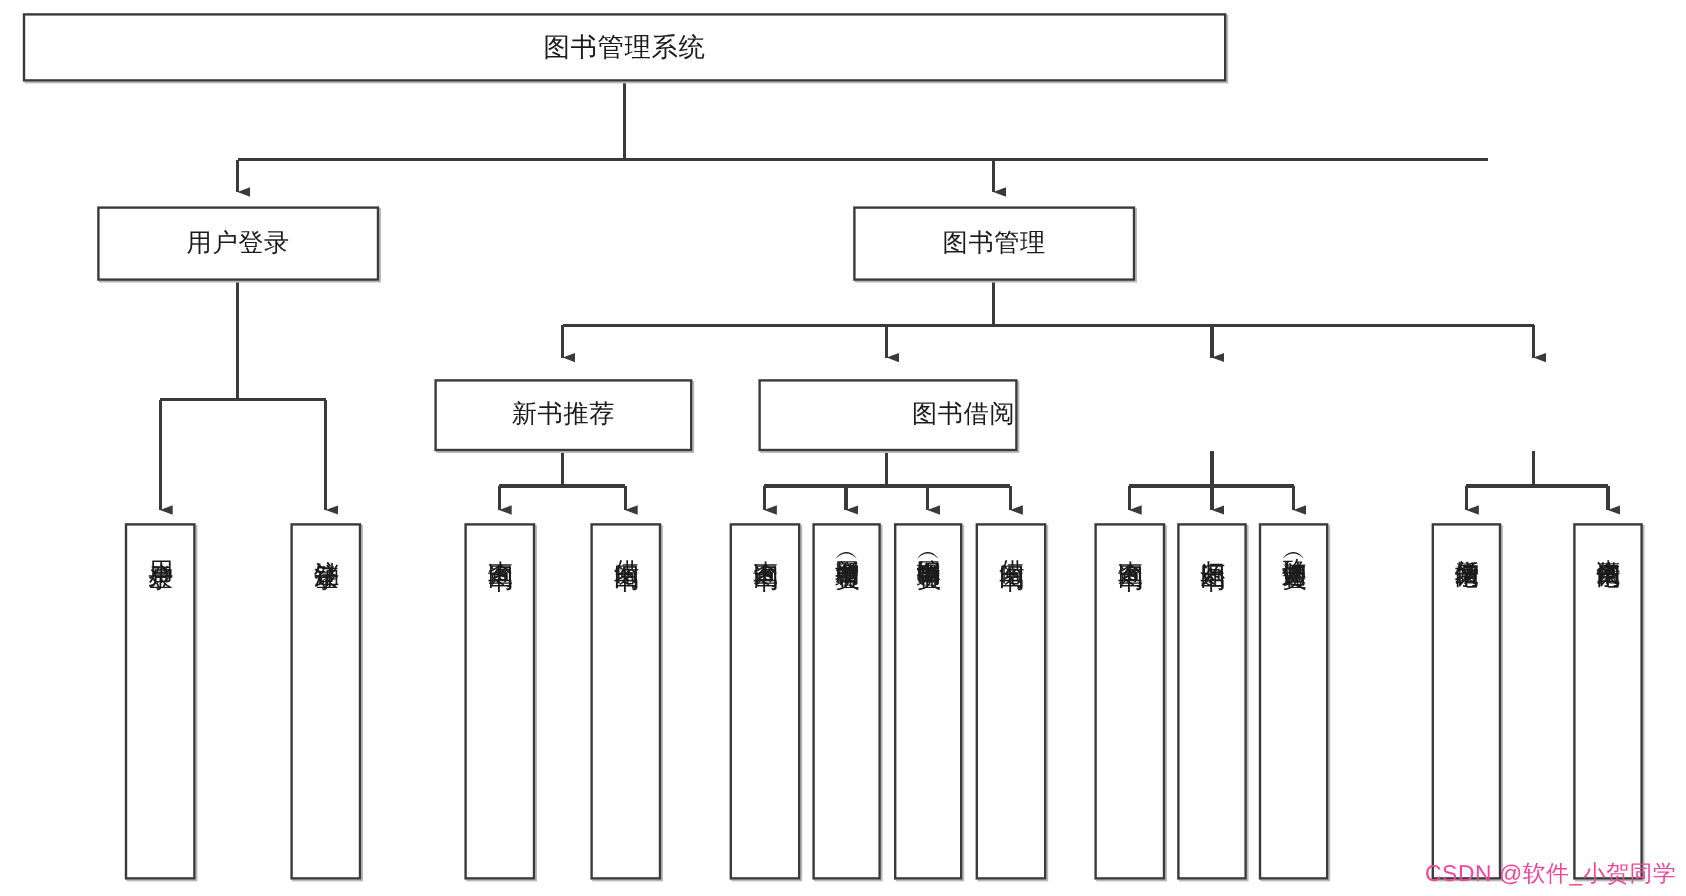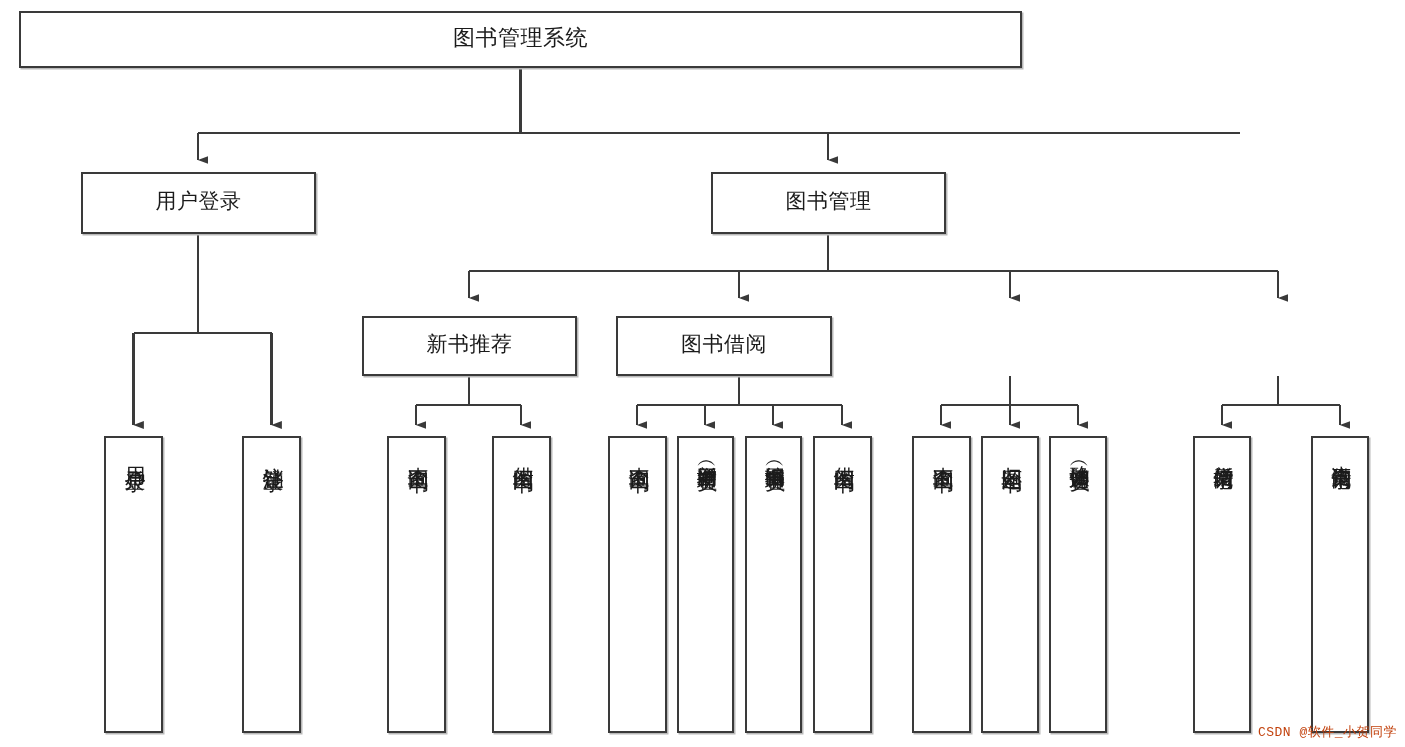--- a/index.html
+++ b/index.html
@@ -9,21 +9,20 @@
   }
   body {
     font-family: "Liberation Sans", "DejaVu Sans", sans-serif;
   }
   #canvas {
     position: relative;
     width: 1405px;
     height: 747px;
     background: #ffffff;
     overflow: hidden;
-    font-family: Liberation Mono, monospace;
   }
   #wires {
     position: absolute;
     left: 0;
     top: 0;
     width: 1405px;
     height: 747px;
     pointer-events: none;
   }
   .node {
@@ -64,22 +63,22 @@
   }
   .node.vert.tight .node-label {
     font-size: 20px;
     letter-spacing: 1px;
   }
   .node.root .node-label { font-size: 22px; }
   .watermark {
     position: absolute;
     right: 8px;
     bottom: 6px;
-    font-size: 13px;
-    color: #c2410c;
+    font-size: 19px;
+    color: #ec4899;
     letter-spacing: 0.5px;
     white-space: nowrap;
     z-index: 3;
     text-align: center;
   }
 </style>
 </head>
 <body>
 
 <div id="canvas">
@@ -141,21 +140,21 @@
   <div class="node horiz" style="left:81px; top:172px; width:235px; height:62px;">
     <span class="node-label">用户登录</span>
   </div>
   <div class="node horiz" style="left:711px; top:172px; width:235px; height:62px;">
     <span class="node-label">图书管理</span>
   </div>
 
   <div class="node horiz" style="left:362px; top:316px; width:215px; height:60px;">
     <span class="node-label">新书推荐</span>
   </div>
-  <div class="node horiz" style="left:616px; top:316px; width:216px; height:60px;">
+  <div class="node horiz" style="left:632px; top:316px; width:216px; height:60px;justify-content:flex-end;">
     <span class="node-label">图书借阅</span>
   </div>
 
   <div class="node vert" style="left:104px; top:436px; width:59px; height:297px;">
     <span class="node-label">用户登录</span>
   </div>
   <div class="node vert" style="left:242px; top:436px; width:59px; height:297px;">
     <span class="node-label">注销登录</span>
   </div>
 

